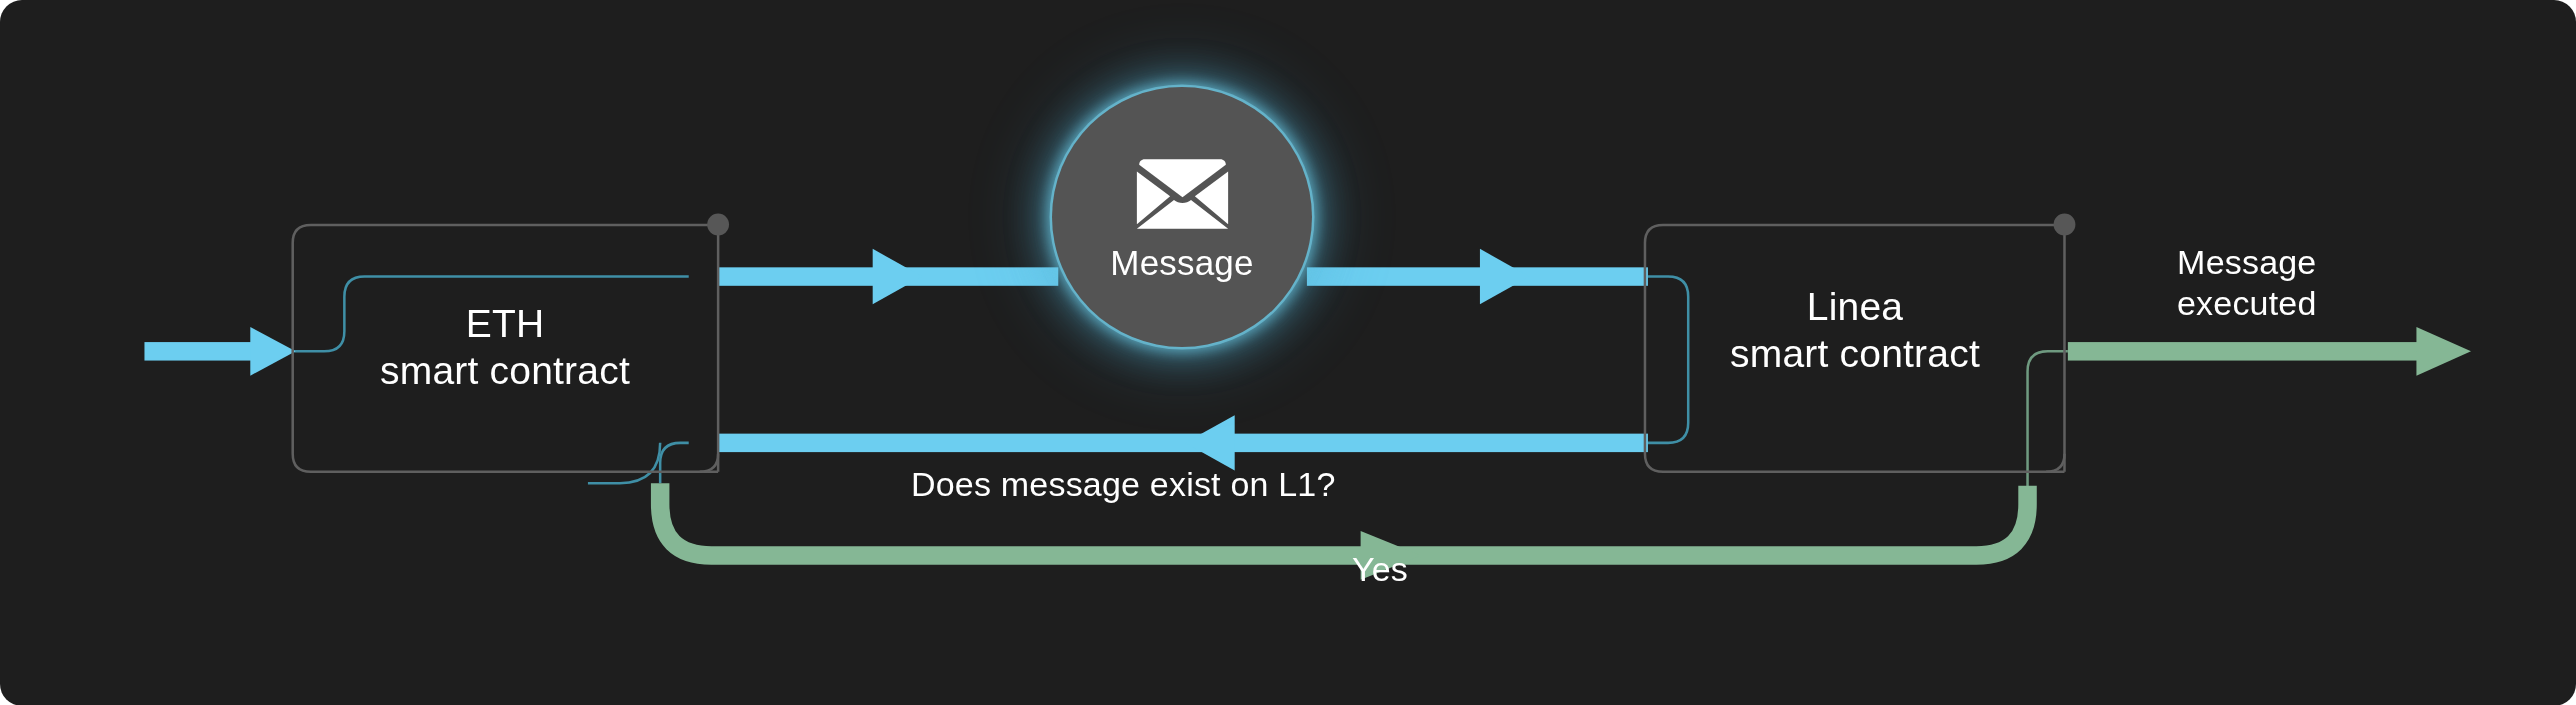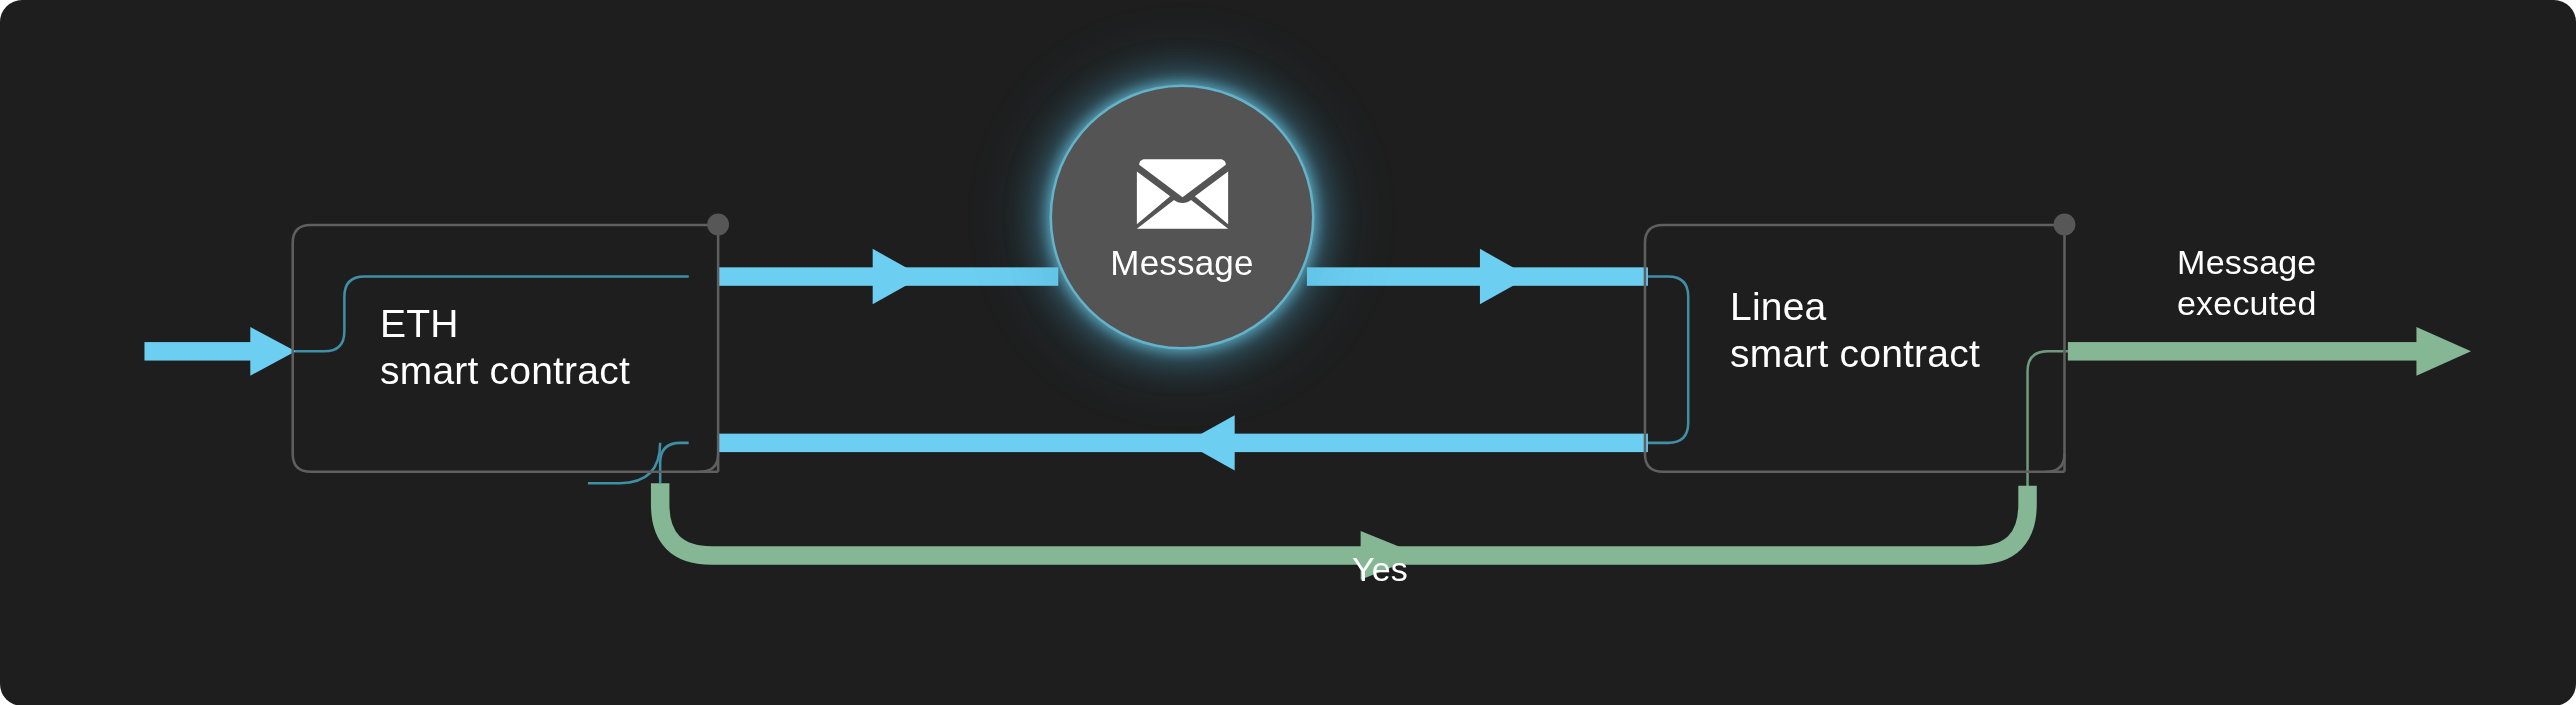--- a/index.html
+++ b/index.html
@@ -42,20 +42,21 @@
     background: transparent;
     display: flex;
     align-items: center;
     justify-content: center;
     z-index: 6;
   }
   .node-label {
     color: #ffffff;
     font-size: 39px;
     line-height: 1.18;
+    text-align: center;
     font-weight: 400;
     letter-spacing: 0.2px;
     white-space: pre-line;
     pointer-events: none;
   }
 
   
   #message-node {
     position: absolute;
     left: 1052px;
@@ -183,20 +184,21 @@
     <div id="message-node">
       <svg class="env-icon" viewBox="0 0 64 48">
         <path d="M4 6 C4 4 5.5 2.5 7.5 2.5 L56.5 2.5 C58.5 2.5 60 4 60 6 L32 27 Z" fill="#ffffff"></path>
         <path d="M2.5 10.5 L24 26.5 L2.5 44.5 Z" fill="#ffffff"></path>
         <path d="M61.5 10.5 L61.5 44.5 L40 26.5 Z" fill="#ffffff"></path>
         <path d="M2.5 47.5 L26.5 28.8 C29.5 31.4 34.5 31.4 37.5 28.8 L61.5 47.5 Z" fill="#ffffff"></path>
       </svg>
       <div class="msg-text">Message</div>
     </div>
 
+    <div class="diagram-label" id="label-question">Does message exist on L1?</div>
 
     <div class="diagram-label" id="label-yes">Yes</div>
 
     <div class="diagram-label" id="label-executed">Message
 executed</div>
 
   </div>
 </div>
 
 

